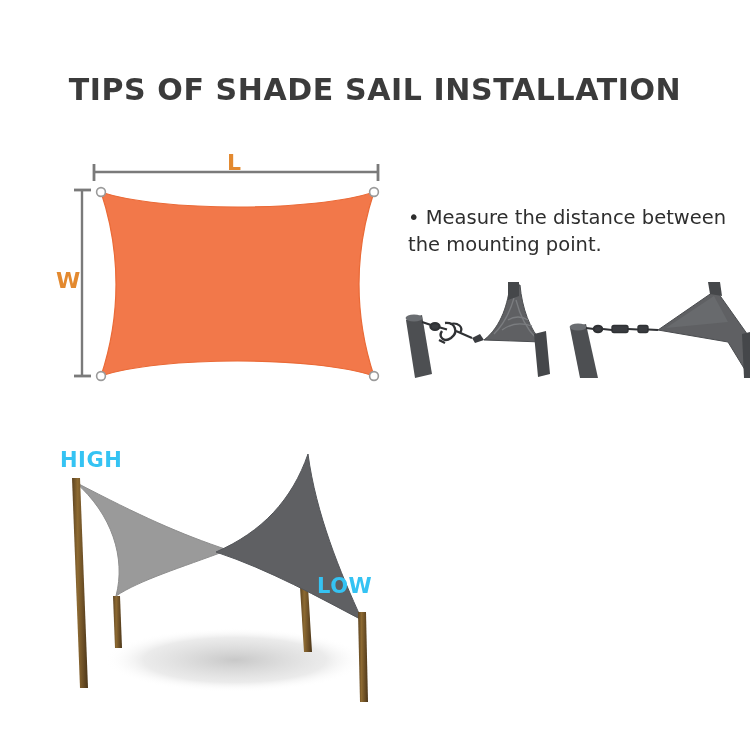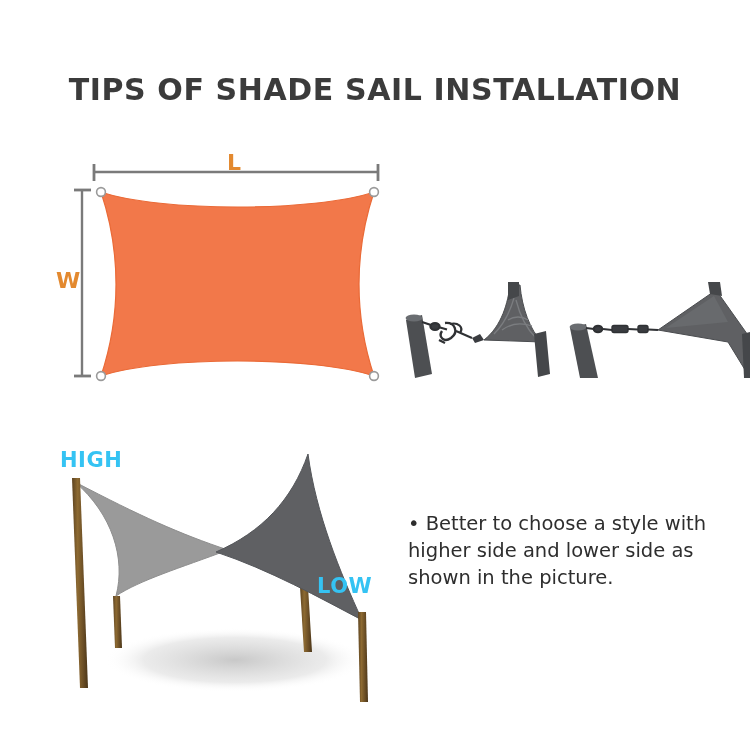--- a/index.html
+++ b/index.html
@@ -199,21 +199,20 @@
              C 240,140 290,168 332,190
              C 310,142 286,84 278,24 Z" fill="#5f6063" stroke="#54565a" stroke-width="1"></path>
 
     <path d="M 42,48 L 50,48 L 58,258 L 50,258 Z" fill="url(#postGrad)"></path>
     <path d="M 328,182 L 336,182 L 338,272 L 330,272 Z" fill="url(#postGrad)"></path>
   </svg>
 
   <div id="tag-high" class="tag">HIGH</div>
   <div id="tag-low" class="tag">LOW</div>
 
-
-  <div class="textblock tb-bot">
-    <p class="para"><span>• Better to choose a style with</span>
-<span>higher side and lower side as</span>
-<span>shown in the picture.</span></p>
+  <div class="textblock tb-top">
+    <p class="para"><span>• Measure the distance between</span>
+<span>the mounting point.</span></p>
     
   </div>
 
+
 </div>
 
 </body></html>

